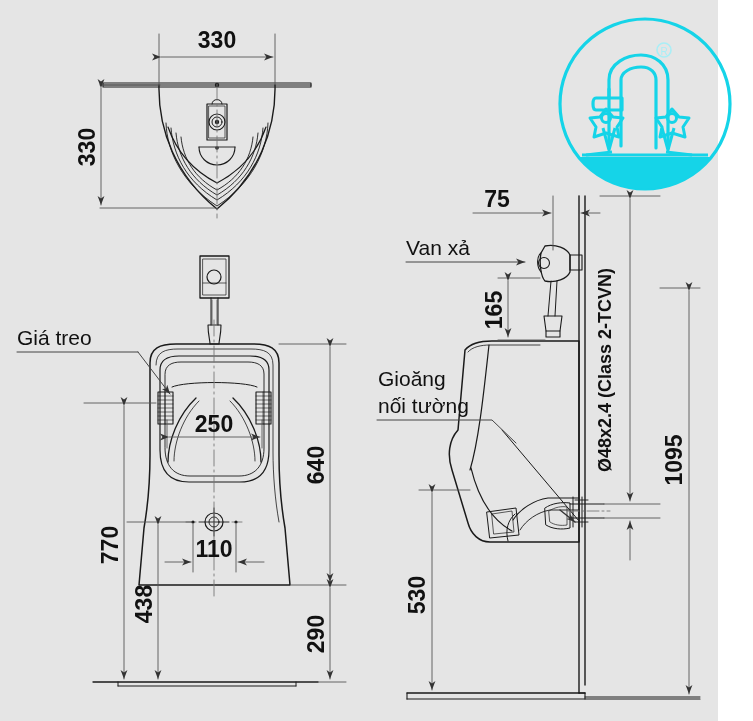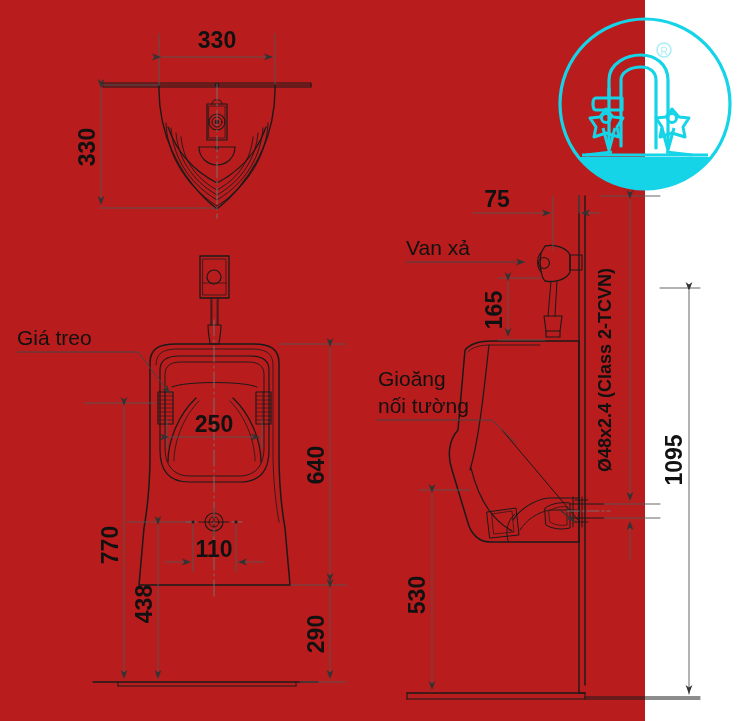--- a/index.html
+++ b/index.html
@@ -1,18 +1,18 @@
 <!DOCTYPE html>
 <html><head>
 <meta charset="utf-8">
 <style>
   html,body{margin:0;padding:0;background:#ffffff;}
   body{width:753px;height:721px;overflow:hidden;
        font-family:"Liberation Sans","DejaVu Sans",sans-serif;}
-  #stage{position:relative;width:645px;height:721px;background:#b91c1c;}
+  #stage{position:relative;width:718px;height:721px;background:#e5e5e5;}
   svg.dwg{position:absolute;left:0;top:0;width:753px;height:721px;}
   .dimtxt{font-family:"Liberation Sans","DejaVu Sans",sans-serif;font-size:23px;font-weight:700;fill:#111;}
   .lbltxt{font-family:"Liberation Sans","DejaVu Sans",sans-serif;font-size:21px;font-weight:400;fill:#111;}
   .notetxt{font-family:"Liberation Sans","DejaVu Sans",sans-serif;font-size:18px;font-weight:700;fill:#111;}
 </style>
 </head>
 <body>
 
 <div id="stage">
 

